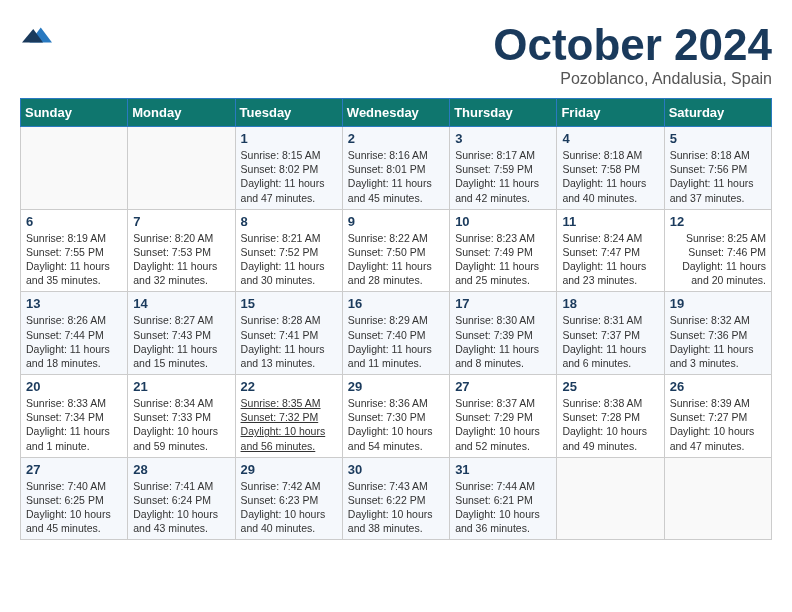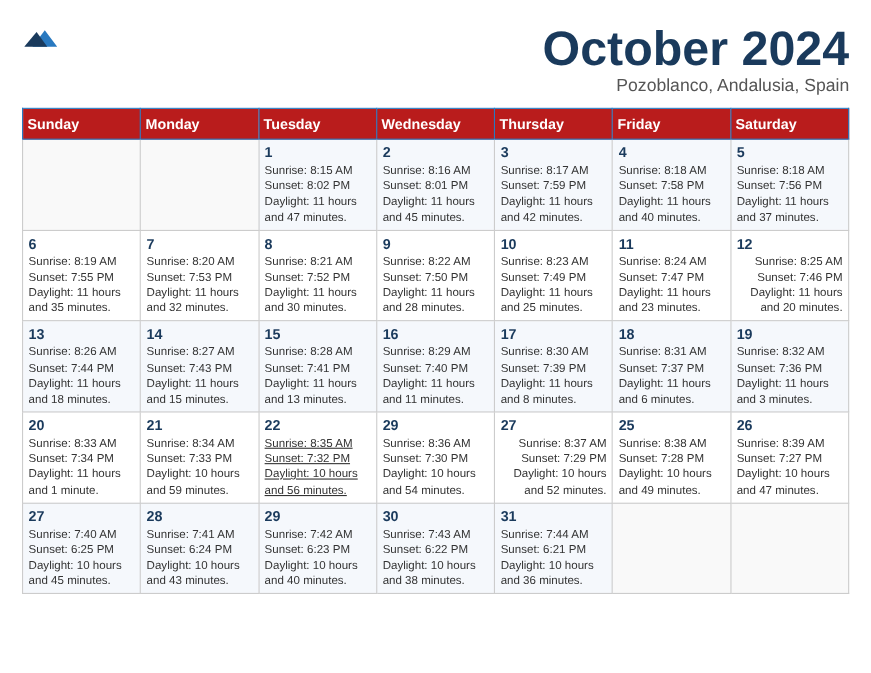--- a/index.html
+++ b/index.html
@@ -45,21 +45,21 @@
     .location {
       font-size: 16px;
       color: #555;
     }
     table {
       width: 100%;
       border-collapse: collapse;
       font-size: 11px;
     }
     thead th {
-      background-color: #b91c1c;
+      background-color: #0f766e;
       color: #fff;
       padding: 6px 4px;
       text-align: left;
       font-size: 13px;
       font-weight: bold;
       border: 1px solid #2979c0;
     }
     tbody td {
       border: 1px solid #ccc;
       vertical-align: top;
@@ -261,21 +261,21 @@
 Daylight: 10 hours and 56 minutes.</div>
         </td>
         <td>
           <span class="day-number">29</span>
           <div class="day-info" style="white-space: pre-line;">Sunrise: 8:36 AM
 Sunset: 7:30 PM
 Daylight: 10 hours and 54 minutes.</div>
         </td>
         <td>
           <span class="day-number">27</span>
-          <div class="day-info" style="white-space: pre-line; text-align: right;">Sunrise: 8:37 AM
+          <div class="day-info" style="white-space: pre-line;">Sunrise: 8:37 AM
 Sunset: 7:29 PM
 Daylight: 10 hours and 52 minutes.</div>
         </td>
         <td>
           <span class="day-number">25</span>
           <div class="day-info" style="white-space: pre-line;">Sunrise: 8:38 AM
 Sunset: 7:28 PM
 Daylight: 10 hours and 49 minutes.</div>
         </td>
         <td>

